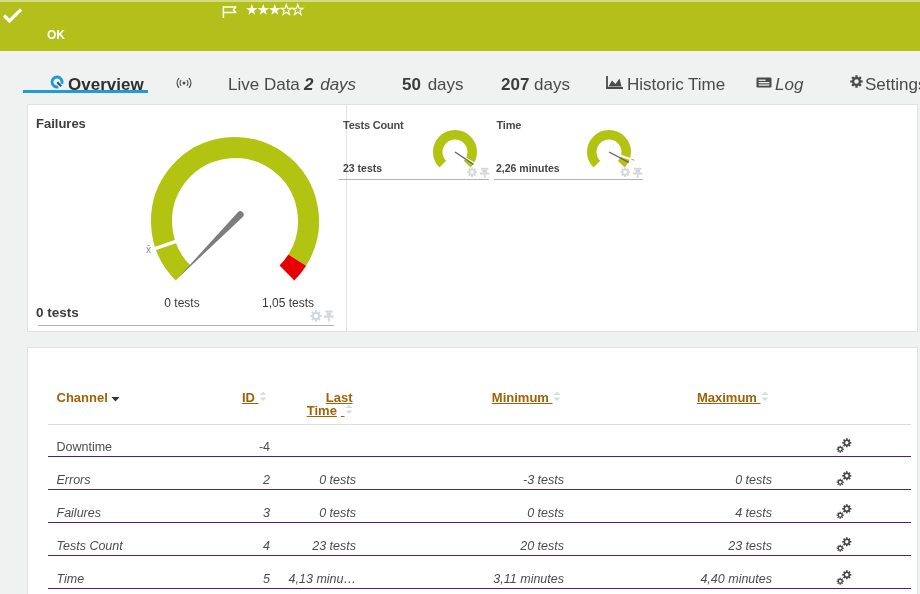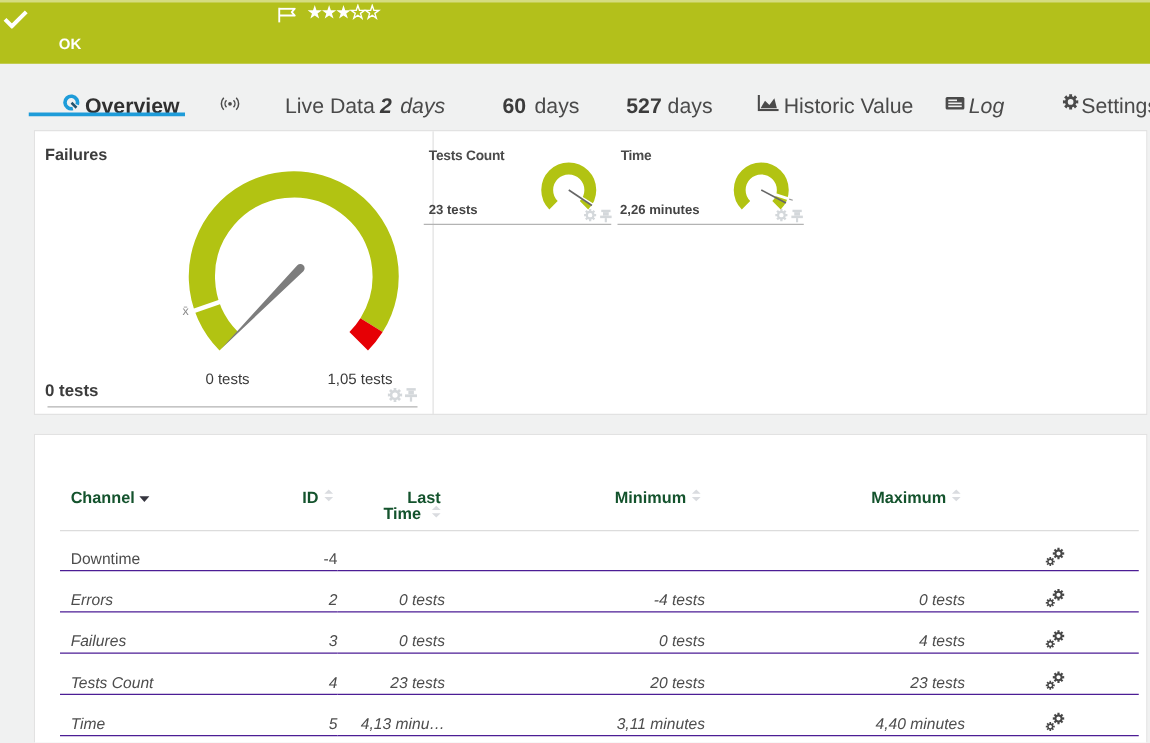--- a/index.html
+++ b/index.html
@@ -15,23 +15,23 @@
 #ovl{left:23px;top:90px;width:125px;height:3px;background:#1e9cd9;}
 
 .panel{background:#fff;border:1px solid #e2e2e2;}
 #p1{left:27px;top:104px;width:889px;height:226px;}
 #p2{left:27px;top:347px;width:889px;height:260px;}
 .tile-line{border-bottom:1px solid #b3b3b3;}
 .small-title{font-size:11px;font-weight:bold;color:#4a4a4a;letter-spacing:-0.2px;}
 .small-val{font-size:10.5px;font-weight:bold;color:#444;}
 
 table{border-collapse:collapse;font-size:12.5px;color:#4d4d4d;}
-th{font-weight:bold;color:#14532d;vertical-align:top;padding:0;line-height:13px;font-size:13px;}
+th{font-weight:bold;color:#a16207;vertical-align:top;padding:0;line-height:13px;font-size:13px;}
 td{padding:13px 0 0 0;margin-top:28px;}
-.r{text-align:right;} th.r{padding-right:2px;}
+.r{text-align:right;} th.r{padding-right:2px;text-decoration:underline;}
 .rowline td{border-top:1px solid #4c1d95;font-style:italic;}
 </style>
 </head>
 <body>
 <div class="abs" id="hdr">
     <div class="abs" style="left:0;top:0;width:920px;height:1.5px;background:rgba(255,255,255,0.45);"></div>
   <svg class="abs" style="left:2px;top:8px" width="21" height="15" viewBox="0 0 21 15">
       <path d="M2,7.5 L7.5,13 L19,1.5" stroke="#fff" stroke-width="3.2" fill="none"></path>
     </svg>
   <svg class="abs" style="left:222px;top:6px" width="15" height="12" viewBox="0 0 15 12">
@@ -59,27 +59,27 @@
 <div class="abs" id="ovl"></div>
 <svg class="abs" style="left:176px;top:77px" width="16" height="12" viewBox="0 0 16 12">
     <g stroke="#4a4a4a" fill="none" stroke-width="1.2">
       <circle cx="8" cy="6" r="1.5" fill="#4a4a4a" stroke="none"></circle>
       <path d="M5.2,3.2 A4 4 0 0 0 5.2,8.8 M10.8,3.2 A4 4 0 0 1 10.8,8.8"></path>
       <path d="M3,1.2 A7 7 0 0 0 3,10.8 M13,1.2 A7 7 0 0 1 13,10.8"></path>
     </g>
   </svg>
 <div class="abs tab" style="left:196px;margin-left:32px;">Live Data</div>
 <div class="abs tab" style="left:304px;word-spacing:2px;font-style:italic;"><b>2</b> days</div>
-<div class="abs tab" style="left:402px;word-spacing:2px;"><b>60</b> days</div>
-<div class="abs tab" style="left:501px;"><b>527</b> days</div>
+<div class="abs tab" style="left:402px;word-spacing:2px;"><b>50</b> days</div>
+<div class="abs tab" style="left:501px;"><b>207</b> days</div>
 <svg class="abs" style="left:606px;top:76px" width="17" height="13" viewBox="0 0 17 13">
     <path d="M1,0 V12 H17" fill="none" stroke="#4a4a4a" stroke-width="1.8"></path>
     <path d="M2.5,10.5 L6,4.5 L9.5,8 L13.5,2.5 L15.5,10.5 Z" fill="#4a4a4a"></path>
   </svg>
-<div class="abs tab" style="left:627px;">Historic Value</div>
+<div class="abs tab" style="left:627px;">Historic Time</div>
 <svg class="abs" style="left:756px;top:77px" width="16" height="11" viewBox="0 0 16 11">
     <rect x="0.5" y="0.5" width="15" height="10" rx="1.2" fill="#4a4a4a"></rect>
     <rect x="2.6" y="2.6" width="7" height="1.3" fill="#eee"></rect>
     <rect x="2.6" y="5" width="10.8" height="1.3" fill="#eee"></rect>
     <rect x="2.6" y="7.4" width="10.8" height="1.3" fill="#eee"></rect>
   </svg>
 <div class="abs tab" style="left:775px;font-style:italic;">Log</div>
 <svg class="abs" style="left:850px;top:75px" width="13" height="13" viewBox="0 0 12 12">
     <path fill="#4a4a4a" d="M11.69,4.87 L11.69,7.13 L10.08,7.01 L9.60,8.17 L10.82,9.22 L9.22,10.82 L8.17,9.60 L7.01,10.08 L7.13,11.69 L4.87,11.69 L4.99,10.08 L3.83,9.60 L2.78,10.82 L1.18,9.22 L2.40,8.17 L1.92,7.01 L0.31,7.13 L0.31,4.87 L1.92,4.99 L2.40,3.83 L1.18,2.78 L2.78,1.18 L3.83,2.40 L4.99,1.92 L4.87,0.31 L7.13,0.31 L7.01,1.92 L8.17,2.40 L9.22,1.18 L10.82,2.78 L9.60,3.83 L10.08,4.99 Z M8.10,6.00 A2.10 2.10 0 1 0 3.90,6.00 A2.10 2.10 0 1 0 8.10,6.00 Z"></path>
   </svg>
@@ -206,21 +206,21 @@
             <td class="r"></td>
         <td style="padding-left:64px;"><svg width="17" height="16" viewBox="0 0 17 16">
                 <path fill="#474747" transform="translate(6,1) scale(0.8)" d="M11.69,4.87 L11.69,7.13 L10.08,7.01 L9.60,8.17 L10.82,9.22 L9.22,10.82 L8.17,9.60 L7.01,10.08 L7.13,11.69 L4.87,11.69 L4.99,10.08 L3.83,9.60 L2.78,10.82 L1.18,9.22 L2.40,8.17 L1.92,7.01 L0.31,7.13 L0.31,4.87 L1.92,4.99 L2.40,3.83 L1.18,2.78 L2.78,1.18 L3.83,2.40 L4.99,1.92 L4.87,0.31 L7.13,0.31 L7.01,1.92 L8.17,2.40 L9.22,1.18 L10.82,2.78 L9.60,3.83 L10.08,4.99 Z M8.10,6.00 A2.10 2.10 0 1 0 3.90,6.00 A2.10 2.10 0 1 0 8.10,6.00 Z"></path>
                 <path fill="#474747" transform="translate(0.5,8.5) scale(0.93)" d="M7.83,3.24 L7.83,4.76 L6.62,4.65 L6.31,5.39 L7.24,6.17 L6.17,7.24 L5.39,6.31 L4.65,6.62 L4.76,7.83 L3.24,7.83 L3.35,6.62 L2.61,6.31 L1.83,7.24 L0.76,6.17 L1.69,5.39 L1.38,4.65 L0.17,4.76 L0.17,3.24 L1.38,3.35 L1.69,2.61 L0.76,1.83 L1.83,0.76 L2.61,1.69 L3.35,1.38 L3.24,0.17 L4.76,0.17 L4.65,1.38 L5.39,1.69 L6.17,0.76 L7.24,1.83 L6.31,2.61 L6.62,3.35 Z M5.40,4.00 A1.40 1.40 0 1 0 2.60,4.00 A1.40 1.40 0 1 0 5.40,4.00 Z"></path>
               </svg></td>
           </tr>
       <tr class="rowline" style="height:32px;">
             <td style="padding-left:8.5px;">Errors</td>
             <td class="r">2</td>
             <td class="r">0 tests</td>
-            <td class="r">-4 tests</td>
+            <td class="r">-3 tests</td>
             <td class="r">0 tests</td>
         <td style="padding-left:64px;"><svg width="17" height="16" viewBox="0 0 17 16">
                 <path fill="#474747" transform="translate(6,1) scale(0.8)" d="M11.69,4.87 L11.69,7.13 L10.08,7.01 L9.60,8.17 L10.82,9.22 L9.22,10.82 L8.17,9.60 L7.01,10.08 L7.13,11.69 L4.87,11.69 L4.99,10.08 L3.83,9.60 L2.78,10.82 L1.18,9.22 L2.40,8.17 L1.92,7.01 L0.31,7.13 L0.31,4.87 L1.92,4.99 L2.40,3.83 L1.18,2.78 L2.78,1.18 L3.83,2.40 L4.99,1.92 L4.87,0.31 L7.13,0.31 L7.01,1.92 L8.17,2.40 L9.22,1.18 L10.82,2.78 L9.60,3.83 L10.08,4.99 Z M8.10,6.00 A2.10 2.10 0 1 0 3.90,6.00 A2.10 2.10 0 1 0 8.10,6.00 Z"></path>
                 <path fill="#474747" transform="translate(0.5,8.5) scale(0.93)" d="M7.83,3.24 L7.83,4.76 L6.62,4.65 L6.31,5.39 L7.24,6.17 L6.17,7.24 L5.39,6.31 L4.65,6.62 L4.76,7.83 L3.24,7.83 L3.35,6.62 L2.61,6.31 L1.83,7.24 L0.76,6.17 L1.69,5.39 L1.38,4.65 L0.17,4.76 L0.17,3.24 L1.38,3.35 L1.69,2.61 L0.76,1.83 L1.83,0.76 L2.61,1.69 L3.35,1.38 L3.24,0.17 L4.76,0.17 L4.65,1.38 L5.39,1.69 L6.17,0.76 L7.24,1.83 L6.31,2.61 L6.62,3.35 Z M5.40,4.00 A1.40 1.40 0 1 0 2.60,4.00 A1.40 1.40 0 1 0 5.40,4.00 Z"></path>
               </svg></td>
           </tr>
       <tr class="rowline" style="height:32px;">
             <td style="padding-left:8.5px;">Failures</td>
             <td class="r">3</td>
             <td class="r">0 tests</td>

